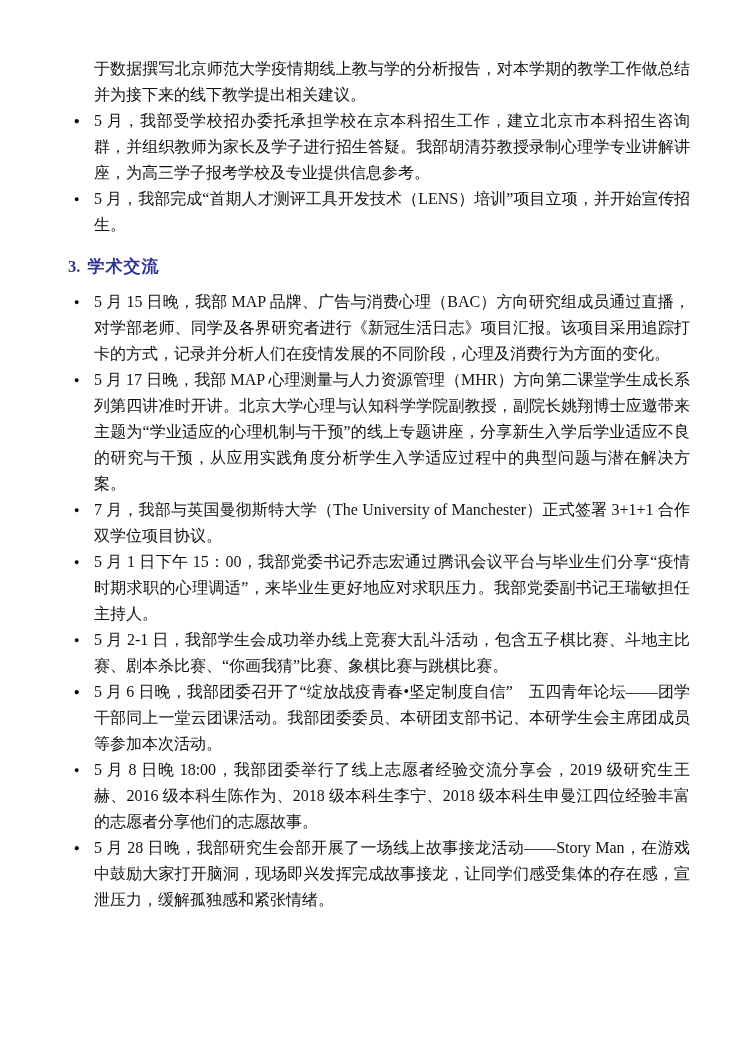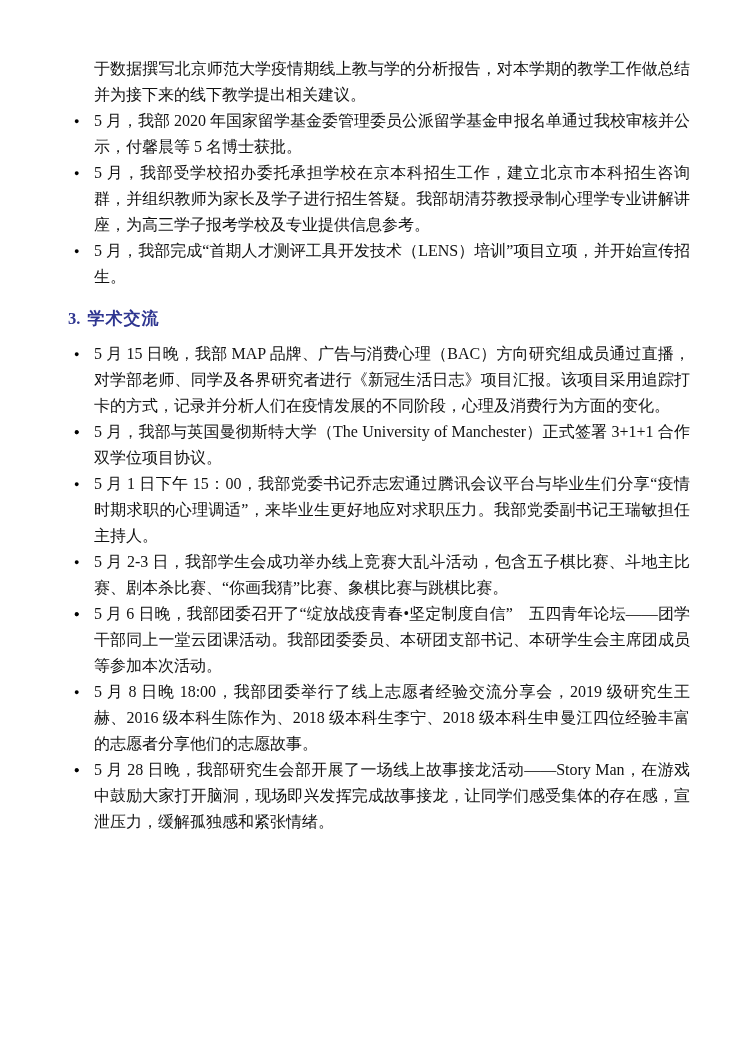--- a/index.html
+++ b/index.html
@@ -64,21 +64,20 @@
 </head>
 <body>
 
 <div class="page">
 
   <p class="cont-para">于数据撰写北京师范大学疫情期线上教与学的分析报告，对本学期的教学工作做总结并为接下来的线下教学提出相关建议。</p>
 
   <ul class="bullets">
     <li>
       <span class="bullet-marker">●</span>
-      <span>5 月，我部 2020 年国家留学基金委管理委员公派留学基金申报名单通过我校审核并公示，付馨晨等 5 名博士获批。</span>
     </li>
     <li>
       <span class="bullet-marker">●</span>
       <span>5 月，我部受学校招办委托承担学校在京本科招生工作，建立北京市本科招生咨询群，并组织教师为家长及学子进行招生答疑。我部胡清芬教授录制心理学专业讲解讲座，为高三学子报考学校及专业提供信息参考。</span>
     </li>
     <li>
       <span class="bullet-marker">●</span>
       <span>5 月，我部完成“首期人才测评工具开发技术（LENS）培训”项目立项，并开始宣传招生。</span>
     </li>
   </ul>
@@ -87,36 +86,37 @@
     <span class="num">3.</span><span class="ttl">学术交流</span>
   </h2>
 
   <ul class="bullets">
     <li>
       <span class="bullet-marker">●</span>
       <span>5 月 15 日晚，我部 MAP 品牌、广告与消费心理（BAC）方向研究组成员通过直播，对学部老师、同学及各界研究者进行《新冠生活日志》项目汇报。该项目采用追踪打卡的方式，记录并分析人们在疫情发展的不同阶段，心理及消费行为方面的变化。</span>
     </li>
     <li>
       <span class="bullet-marker">●</span>
+      <span>5 月 17 日晚，我部 MAP 心理测量与人力资源管理（MHR）方向第二课堂学生成长系列第四讲准时开讲。北京大学心理与认知科学学院副教授，副院长姚翔博士应邀带来主题为“学业适应的心理机制与干预”的线上专题讲座，分享新生入学后学业适应不良的研究与干预，从应用实践角度分析学生入学适应过程中的典型问题与潜在解决方案。</span>
     </li>
     <li>
       <span class="bullet-marker">●</span>
-      <span>5 月，我部与英国曼彻斯特大学（The University of Manchester）正式签署 3+1+1 合作双学位项目协议。</span>
+      <span>7 月，我部与英国曼彻斯特大学（The University of Manchester）正式签署 3+1+1 合作双学位项目协议。</span>
     </li>
   </ul>
 
 
   <ul class="bullets">
     <li>
       <span class="bullet-marker">●</span>
       <span>5 月 1 日下午 15：00，我部党委书记乔志宏通过腾讯会议平台与毕业生们分享“疫情时期求职的心理调适”，来毕业生更好地应对求职压力。我部党委副书记王瑞敏担任主持人。</span>
     </li>
     <li>
       <span class="bullet-marker">●</span>
-      <span>5 月 2-3 日，我部学生会成功举办线上竞赛大乱斗活动，包含五子棋比赛、斗地主比赛、剧本杀比赛、“你画我猜”比赛、象棋比赛与跳棋比赛。</span>
+      <span>5 月 2-1 日，我部学生会成功举办线上竞赛大乱斗活动，包含五子棋比赛、斗地主比赛、剧本杀比赛、“你画我猜”比赛、象棋比赛与跳棋比赛。</span>
     </li>
     <li>
       <span class="bullet-marker">●</span>
     </li>
     <li>
       <span class="bullet-marker">●</span>
       <span>5 月 6 日晚，我部团委召开了“绽放战疫青春•坚定制度自信”　五四青年论坛——团学干部同上一堂云团课活动。我部团委委员、本研团支部书记、本研学生会主席团成员等参加本次活动。</span>
     </li>
     <li>
       <span class="bullet-marker">●</span>

